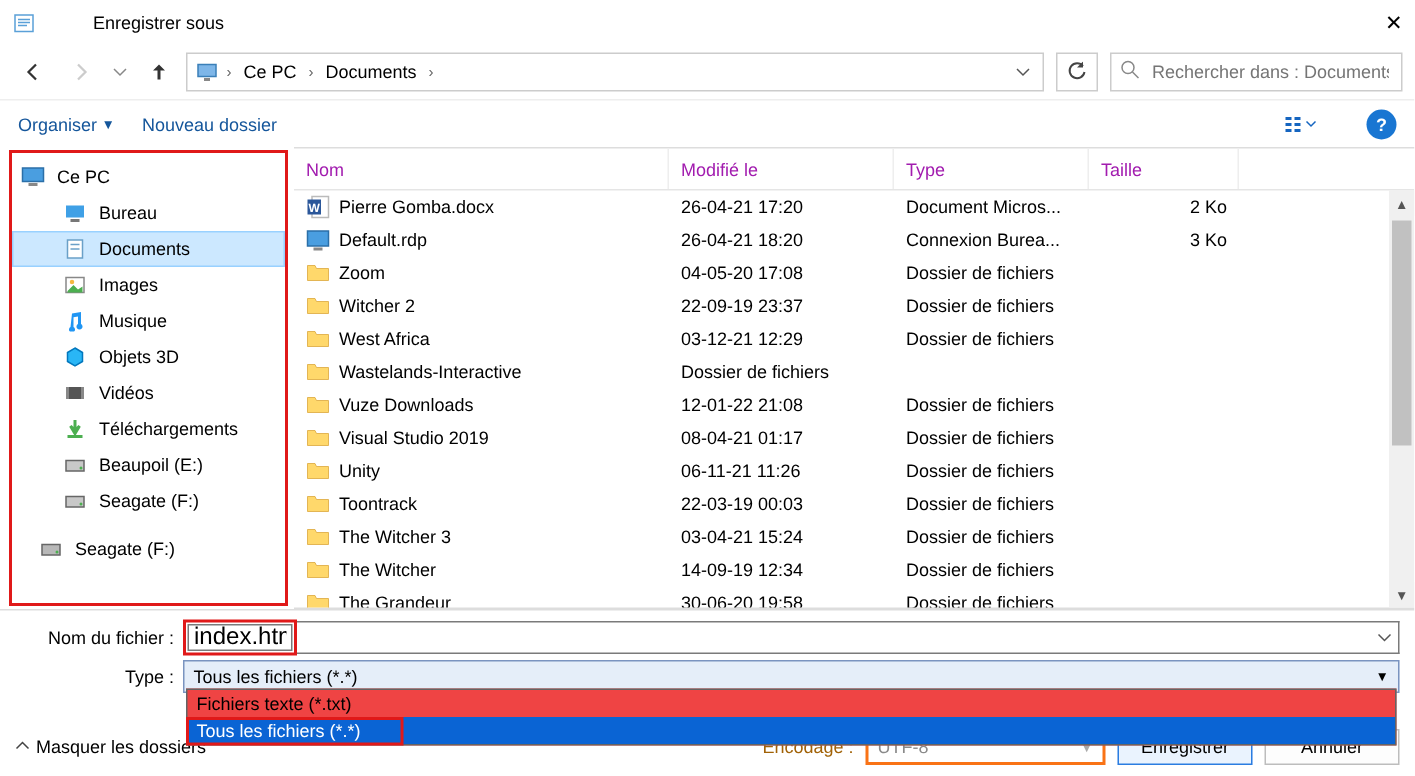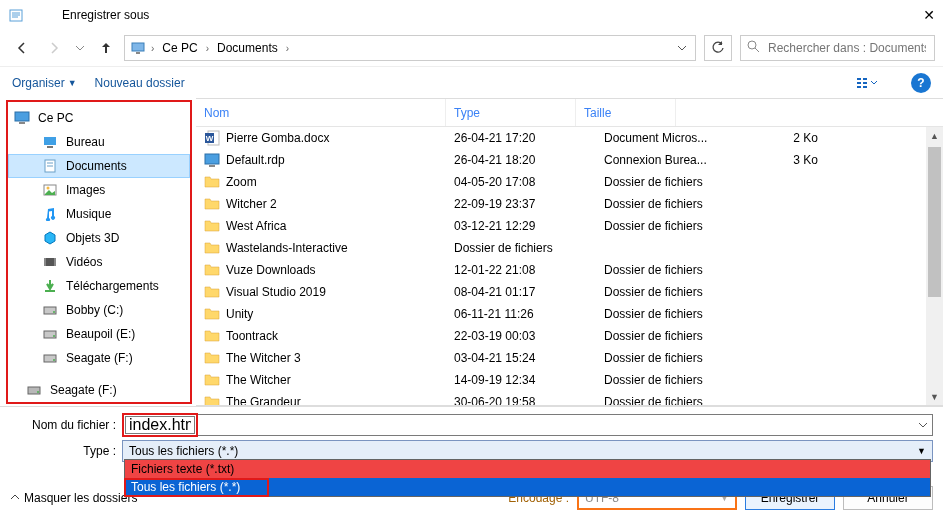--- a/index.html
+++ b/index.html
@@ -34,21 +34,21 @@
 
   .sidebar { width:186px; border:2px solid #e01919; margin:2px 4px 2px 6px; padding:4px 0; overflow:hidden;}
   .side-item { height:24px; display:flex; align-items:center; padding-left:18px; gap:8px;}
   .side-item.root { padding-left:6px; }
   .side-item.indent { padding-left:34px; }
   .side-item.selected { background:#cce8ff; outline:1px solid #99d1ff; outline-offset:-1px;}
   .side-icon { width:16px; height:16px; display:flex; align-items:center; justify-content:center; }
   .side-spacer { height:8px; }
 
   .filelist { flex:1; border:1px solid #ddd; border-left:none; border-right:none; position:relative; overflow:hidden;}
-  .list-header { height:28px; display:flex; border-bottom:1px solid #e5e5e5; color:#3b82f6;}
+  .list-header { height:28px; display:flex; border-bottom:1px solid #e5e5e5; color:#a21caf;}
   .col { display:flex; align-items:center; padding:0 8px; border-right:1px solid #eee;}
   .col-name { width:250px; }
   .col-date { width:150px; }
   .col-type { width:130px; }
   .col-size { width:100px; }
   .list-body { overflow:hidden; height:280px;}
   .row { height:22px; display:flex; align-items:center;}
   .row .cell { padding:0 8px; display:flex; align-items:center; gap:6px;}
   .cell-name { width:250px; }
   .cell-date { width:150px; }
@@ -258,29 +258,20 @@
           </span>
           <span>Téléchargements</span>
         </div>
         <div class="side-item indent">
           <span class="side-icon">
             <svg width="14" height="14" viewBox="0 0 14 14">
               <rect x="1" y="4" width="12" height="7" fill="#c8c8c8" stroke="#666"></rect>
               <circle cx="11" cy="9" r="1" fill="#4caf50"></circle>
             </svg>
           </span>
-          <span>Bobby (C:)</span>
-        </div>
-        <div class="side-item indent">
-          <span class="side-icon">
-            <svg width="14" height="14" viewBox="0 0 14 14">
-              <rect x="1" y="4" width="12" height="7" fill="#c8c8c8" stroke="#666"></rect>
-              <circle cx="11" cy="9" r="1" fill="#4caf50"></circle>
-            </svg>
-          </span>
           <span>Beaupoil (E:)</span>
         </div>
         <div class="side-item indent">
           <span class="side-icon">
             <svg width="14" height="14" viewBox="0 0 14 14">
               <rect x="1" y="4" width="12" height="7" fill="#c8c8c8" stroke="#666"></rect>
               <circle cx="11" cy="9" r="1" fill="#4caf50"></circle>
             </svg>
           </span>
           <span>Seagate (F:)</span>
@@ -294,20 +285,21 @@
             <circle cx="11" cy="9" r="1" fill="#4caf50"></circle>
           </svg>
         </span>
       <span>Seagate (F:)</span>
     </div>
   </div>
 
   <div class="filelist">
     <div class="list-header">
       <div class="col col-name">Nom</div>
+      <div class="col col-date">Modifié le</div>
       <div class="col col-type">Type</div>
       <div class="col col-size">Taille</div>
     </div>
     <div class="list-body" id="list-body">
         <div class="row">
           <div class="cell cell-name">
             <span class="file-icon">
               <svg width="16" height="16" viewBox="0 0 16 16">
                 <rect x="4" y="1" width="11" height="14" fill="#fff" stroke="#bbb"></rect>
                 <rect x="1" y="3" width="9" height="10" fill="#2b579a"></rect>

